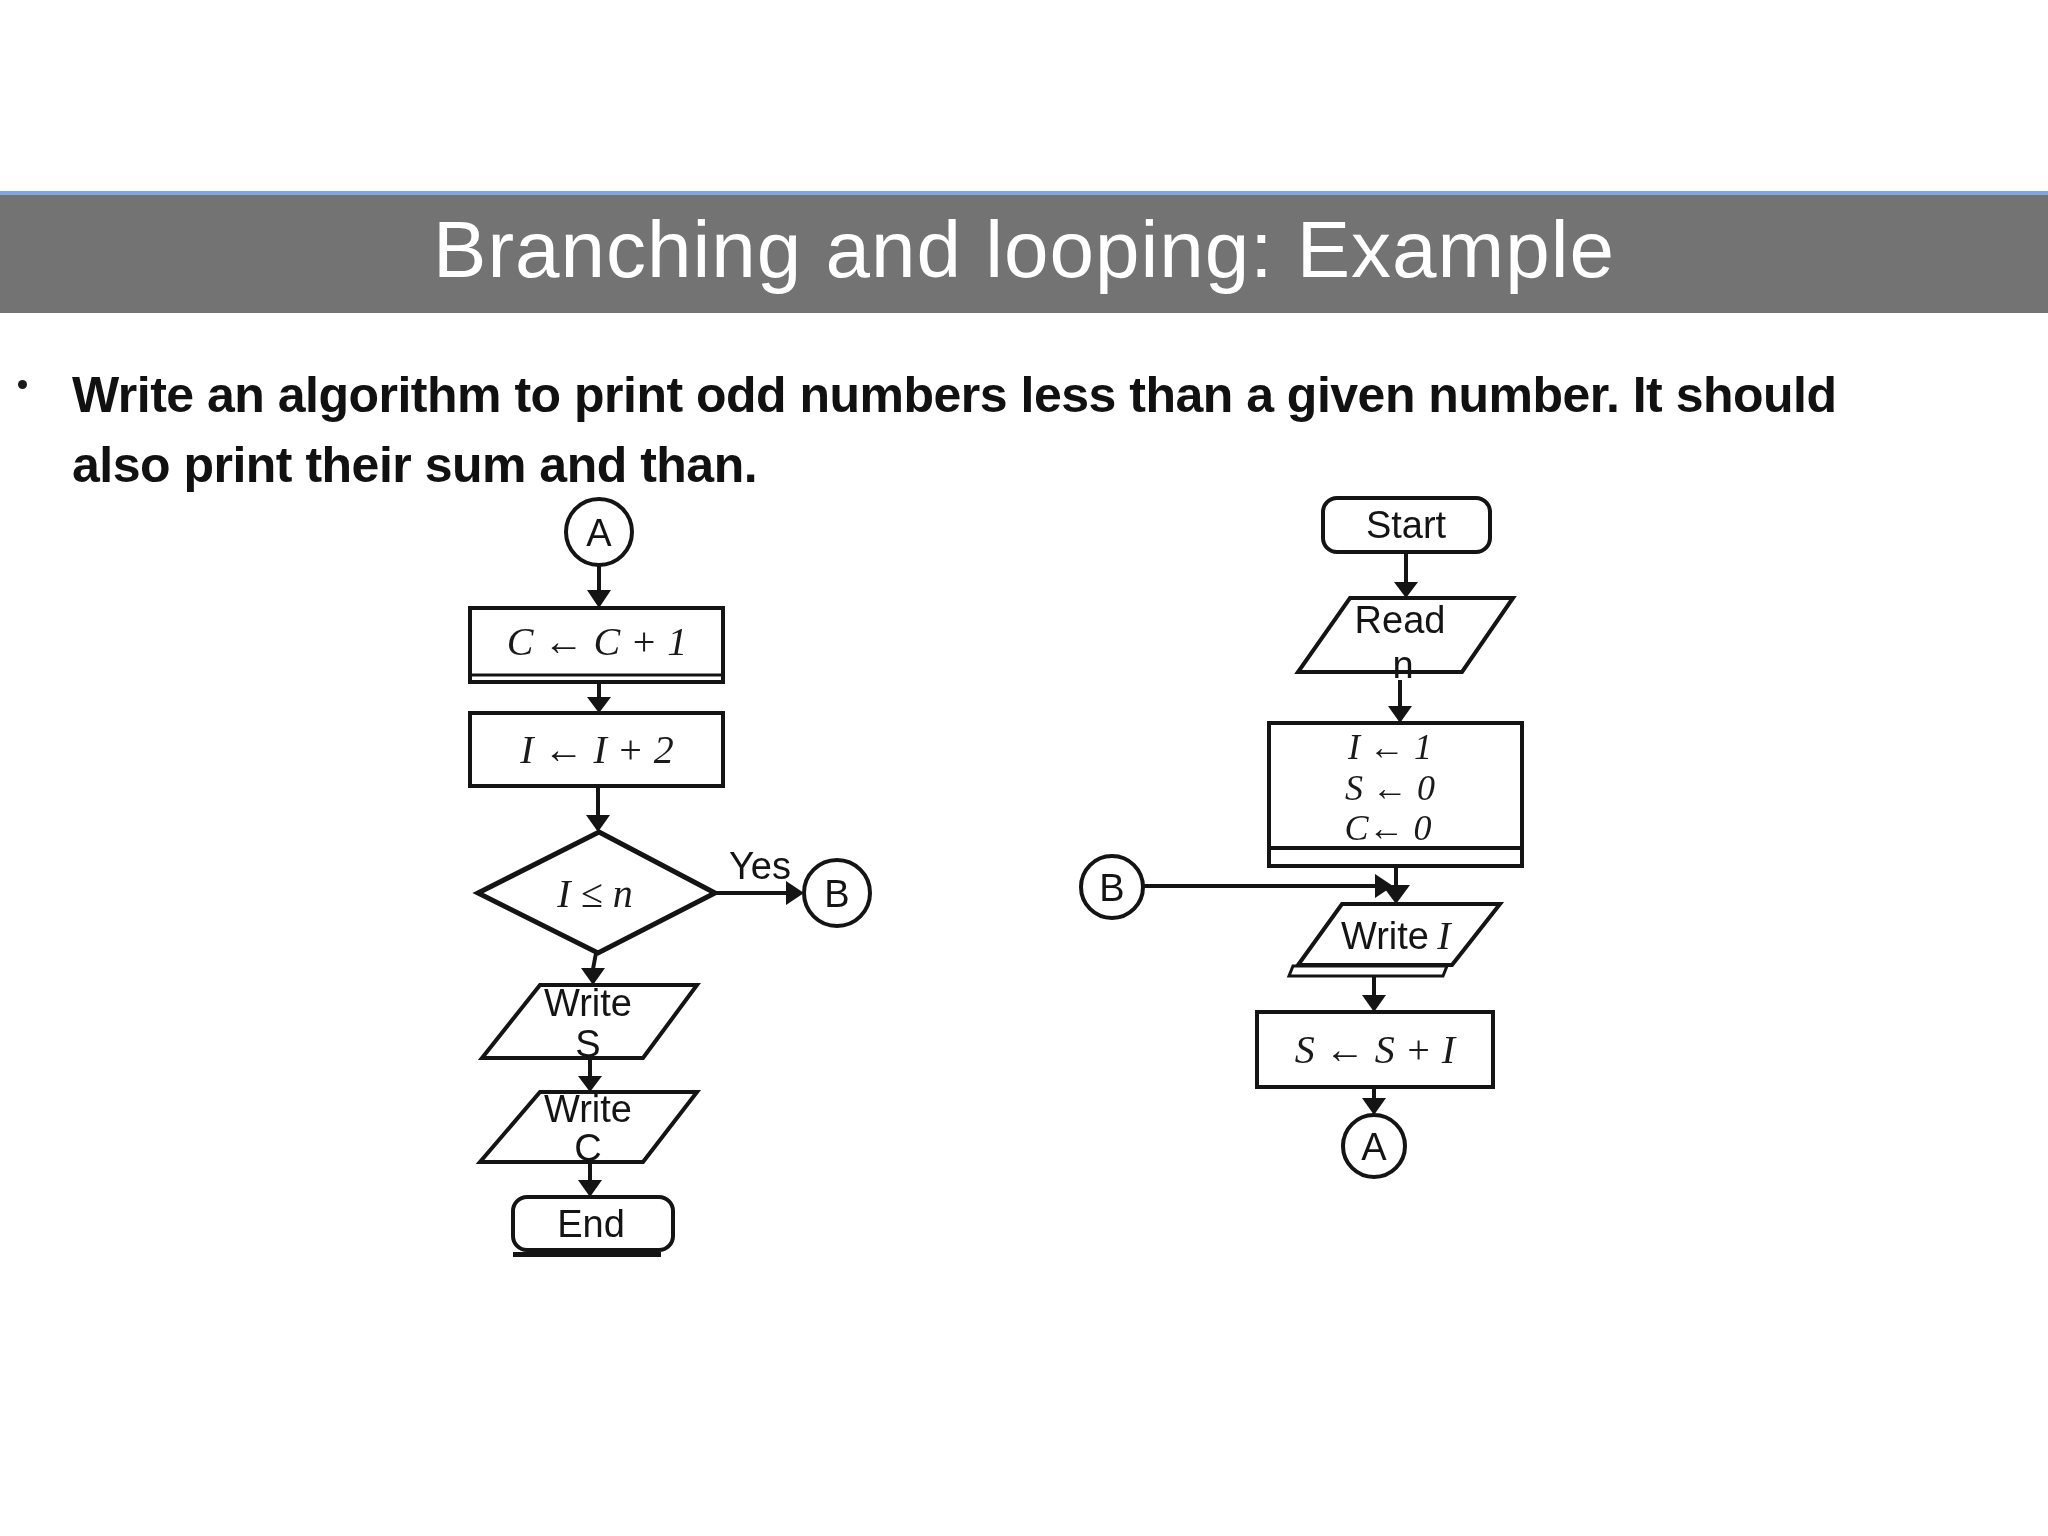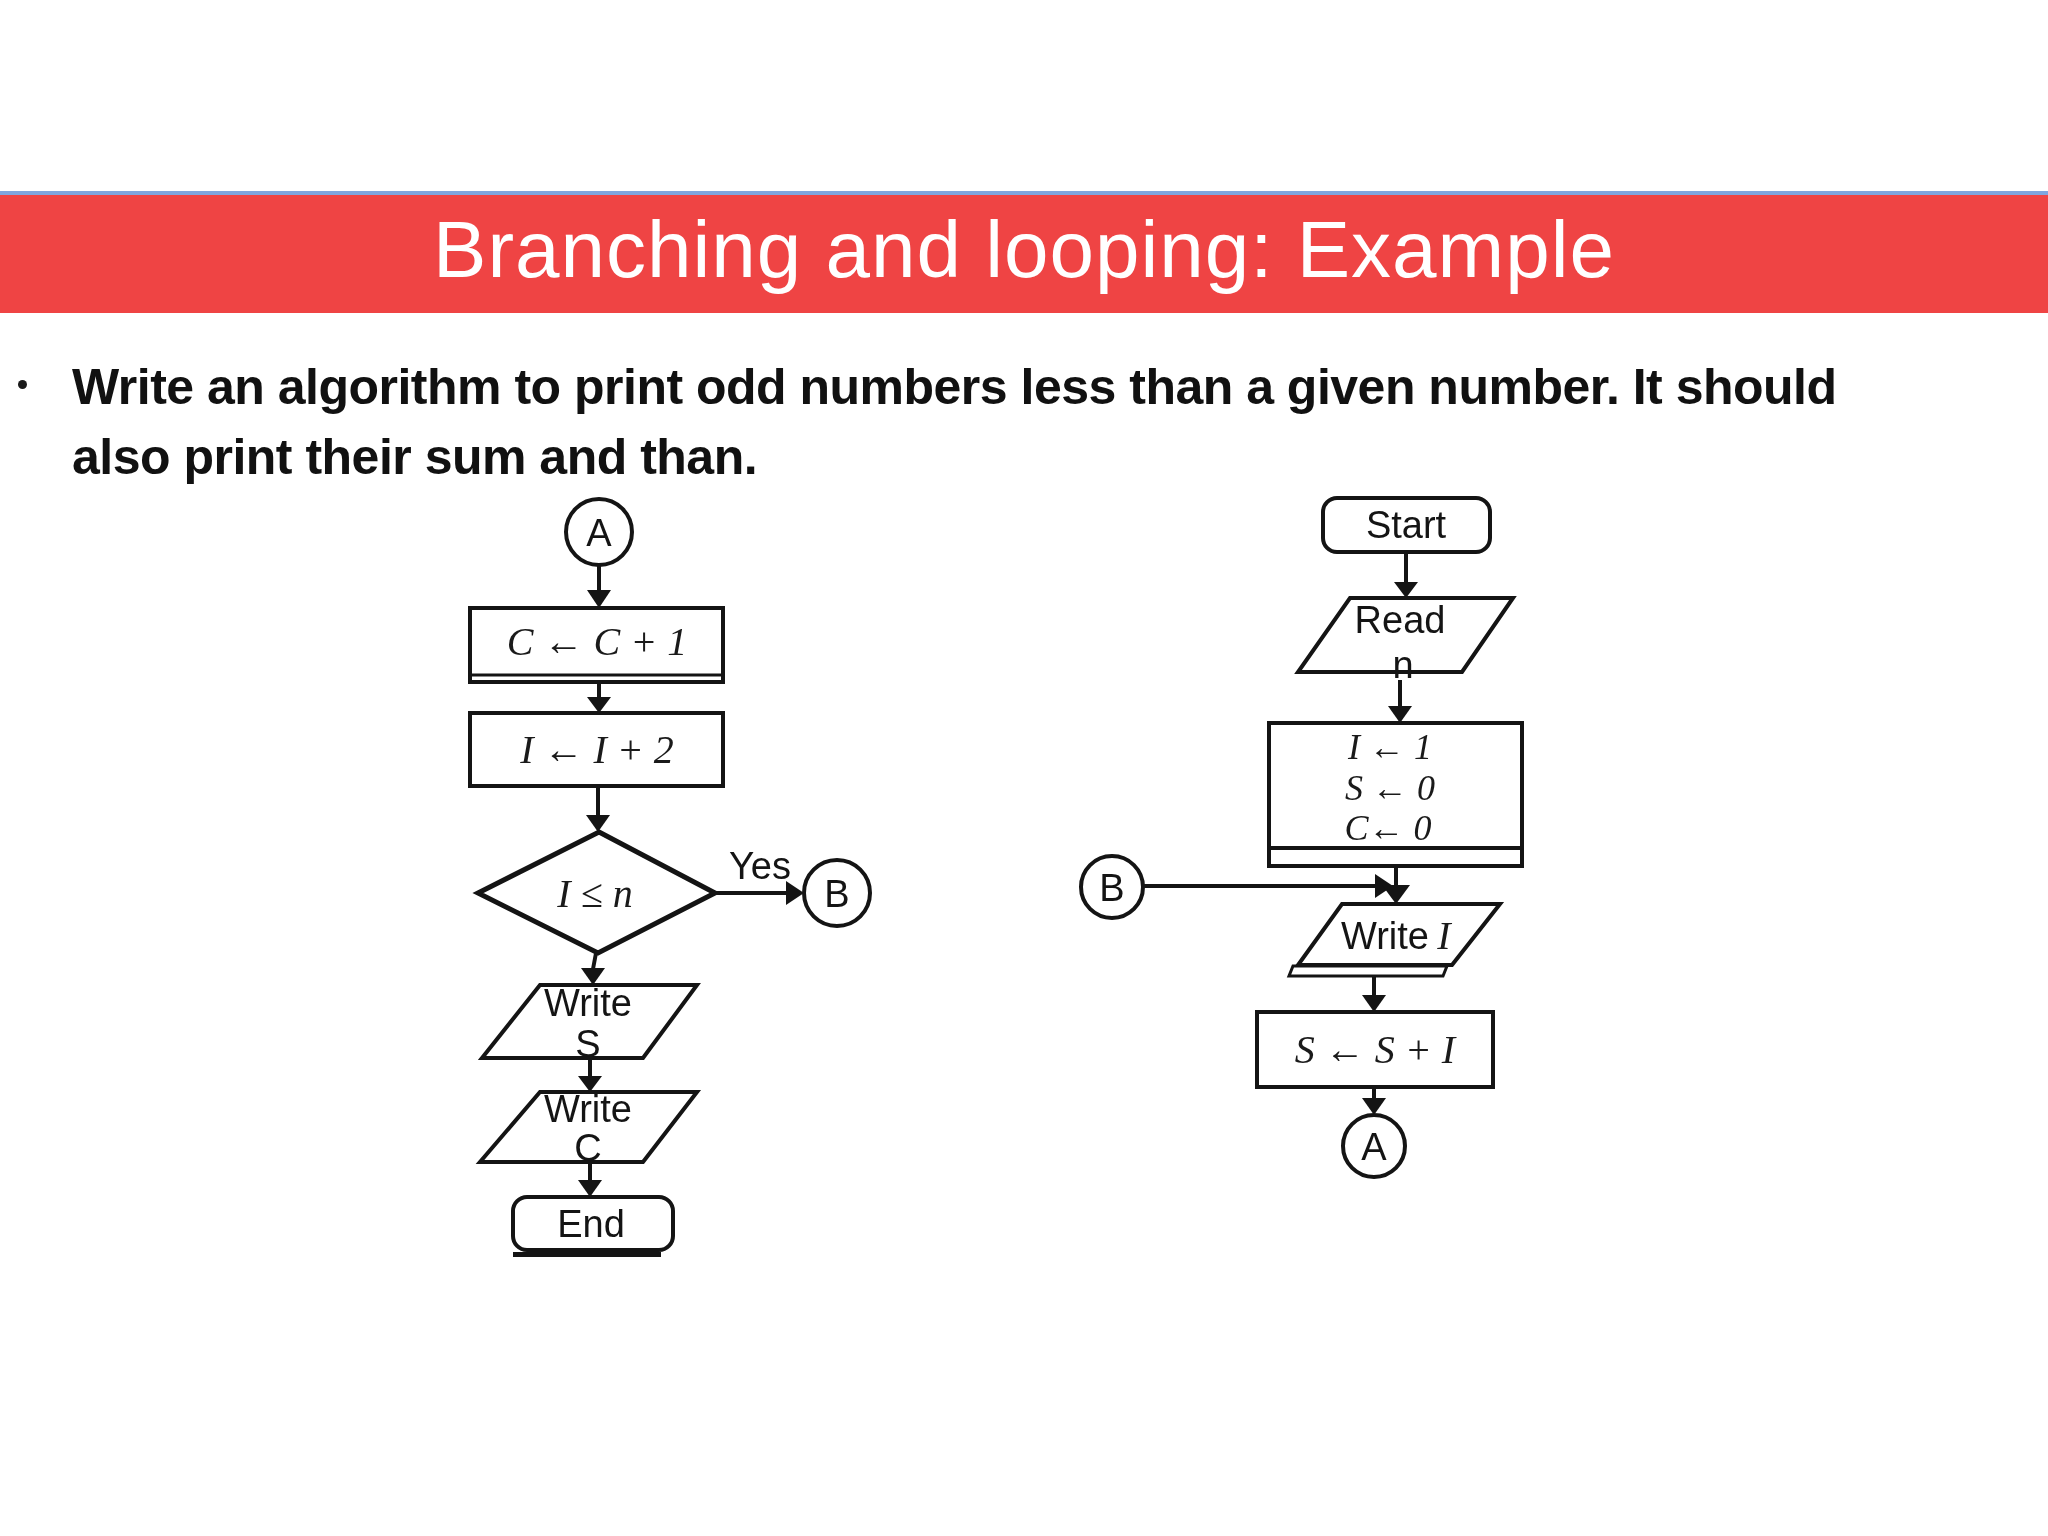--- a/index.html
+++ b/index.html
@@ -23,21 +23,21 @@
     font-weight:300;
     letter-spacing:1px;
     margin-top:-8px;
     white-space:nowrap;
   }
   .bullet-dot{
     position:absolute;left:18px;top:380px;width:9px;height:9px;
     border-radius:50%;background:#1a1a1a;
   }
   .bullet-text{
-    position:absolute;left:72px;top:352px;width:1930px;
+    position:absolute;left:72px;top:360px;width:1930px;
     color:#111111;
     font-size:50px;font-weight:bold;
     line-height:70px;letter-spacing:-0.5px;
   }
   svg.flow{position:absolute;left:0;top:0;}
   .shape{fill:#ffffff;stroke:#141414;stroke-width:4;}
   .shape-thick{fill:#ffffff;stroke:#141414;stroke-width:5;}
   .edge{stroke:#141414;stroke-width:4;fill:none;}
   .edge-thin{stroke:#141414;stroke-width:3;fill:none;}
   .head{fill:#141414;stroke:none;}
@@ -54,21 +54,21 @@
     font-family:"Liberation Serif","DejaVu Serif",serif;
     font-style:italic;
     font-size:36px;fill:#1a1a1a;text-anchor:middle;
   }
 </style>
 </head>
 <body>
 
 <div class="slide">
 
-  <div class="banner" style="background: #ef4444; border-top-color: rgb(127, 166, 223);">
+  <div class="banner" style="background: #737373; border-top-color: rgb(127, 166, 223);">
     <div class="title">Branching and looping: Example</div>
   </div>
 
   <div class="bullet-dot"></div>
   <div class="bullet-text">
     <div>Write an algorithm to print odd numbers less than a given number. It should</div>
     <div>also print their sum and than.</div>
   </div>
 
   <svg class="flow" width="2048" height="1536" viewBox="0 0 2048 1536">

